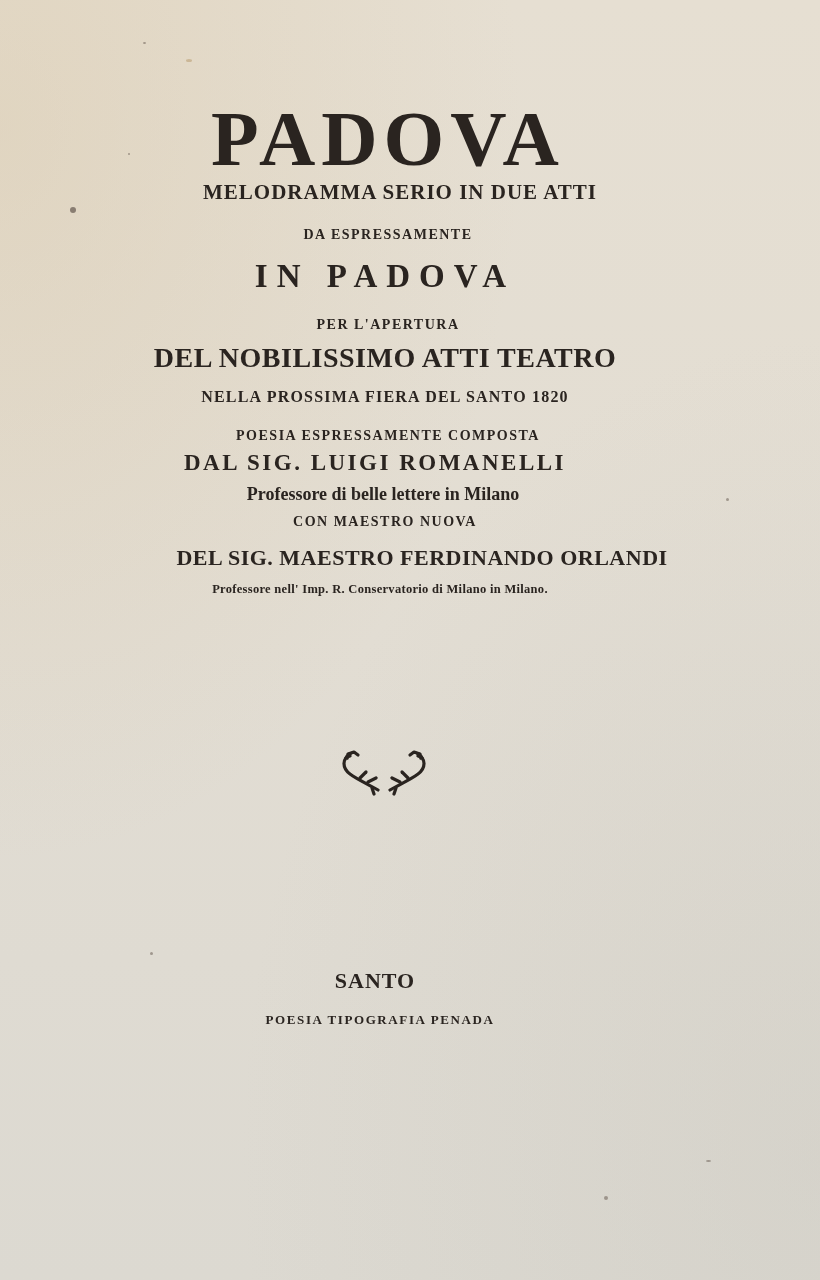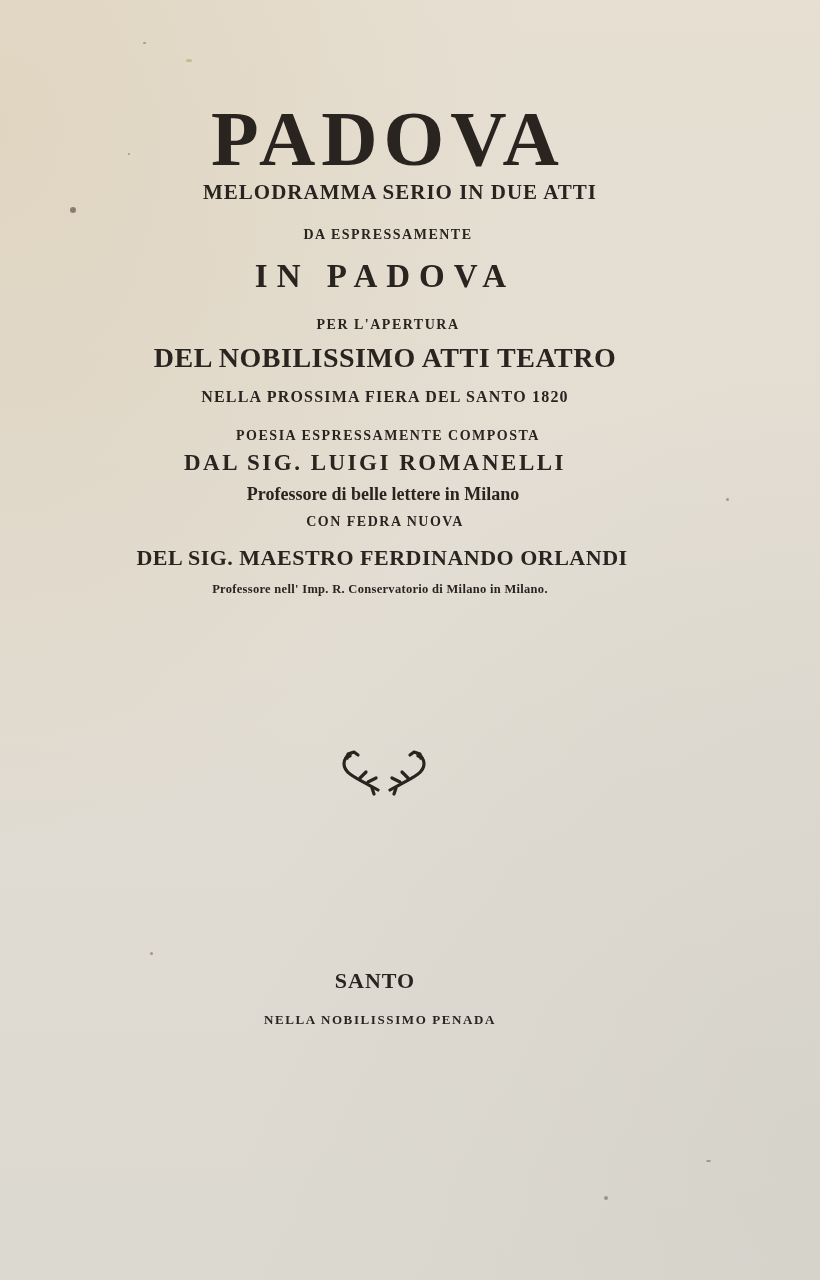--- a/index.html
+++ b/index.html
@@ -110,21 +110,21 @@
       font-weight: bold;
     }
     .composer {
       top: 545px;
       left: 382px; width: 0;
       font-family: "Liberation Serif", serif;
       font-size: 22px;
       font-weight: bold;
       letter-spacing: 0.5px;
     }
-    .composer span { display: inline-block; transform: translateX(-50%); }
+    .composer span { display: inline-block; transform: translateX(-50%); margin-left: 40px; }
     .prof2 {
       top: 582px;
       left: 380px; width: 0;
       font-family: "Liberation Serif", serif;
       font-size: 12.5px;
       font-weight: bold;
       letter-spacing: 0.3px;
     }
     .prof2 span { display: inline-block; transform: translateX(-50%); }
     .ornament {
@@ -169,21 +169,21 @@
 <div class="line title"><span>PADOVA</span></div>
 <div class="line sub1"><span>MELODRAMMA SERIO IN DUE ATTI</span></div>
 <div class="line small da"><span>DA ESPRESSAMENTE</span></div>
 <div class="line padova"><span>IN PADOVA</span></div>
 <div class="line small per"><span>PER L'APERTURA</span></div>
 <div class="line big"><span>DEL NOBILISSIMO ATTI TEATRO</span></div>
 <div class="line nella"><span>NELLA PROSSIMA FIERA DEL SANTO 1820</span></div>
 <div class="line small poesia"><span>POESIA ESPRESSAMENTE COMPOSTA</span></div>
 <div class="line name"><span>DAL SIG. LUIGI ROMANELLI</span></div>
 <div class="line prof"><span>Professore di belle lettere in Milano</span></div>
-<div class="line small con"><span>CON FEDRA NUOVA</span></div>
+<div class="line small con"><span>CON MAESTRO NUOVA</span></div>
 <div class="line composer"><span>DEL SIG. MAESTRO FERDINANDO ORLANDI</span></div>
 <div class="line prof2"><span>Professore nell' Imp. R. Conservatorio di Milano in Milano.</span></div>
 
 <svg class="ornament" viewBox="0 0 92 48" xmlns="http://www.w3.org/2000/svg">
   <g fill="none" stroke="#2a2420" stroke-width="3.2" stroke-linecap="round" stroke-linejoin="round">
     <path d="M12 8 C4 10, 4 20, 12 26 C20 32, 30 36, 40 42"></path>
     <path d="M10 6 L16 4 L20 7"></path>
     <path d="M22 30 L28 24"></path>
     <path d="M30 34 L38 30"></path>
     <path d="M34 40 L36 46"></path>
@@ -193,13 +193,13 @@
     <path d="M62 34 L54 30"></path>
     <path d="M58 40 L56 46"></path>
   </g>
   <g fill="#2a2420">
     <path d="M6 10 Q10 2 18 4 Q12 6 10 12 Z"></path>
     <path d="M86 10 Q82 2 74 4 Q80 6 82 12 Z"></path>
   </g>
 </svg>
 
 <div class="line pubcity"><span>SANTO</span></div>
-<div class="line printer"><span>NELLA NOBILISSIMO PENADA</span></div>
+<div class="line printer"><span>POESIA TIPOGRAFIA PENADA</span></div>
 
 </body></html>

